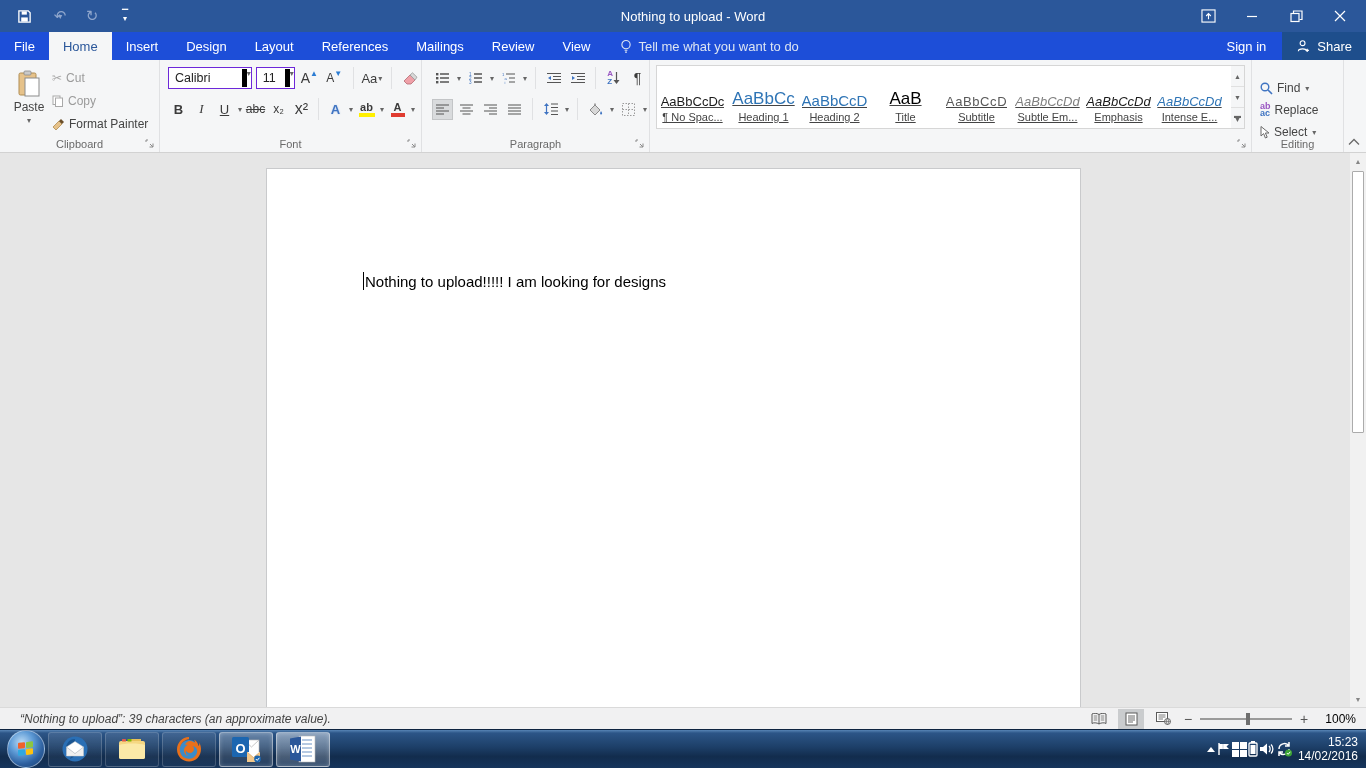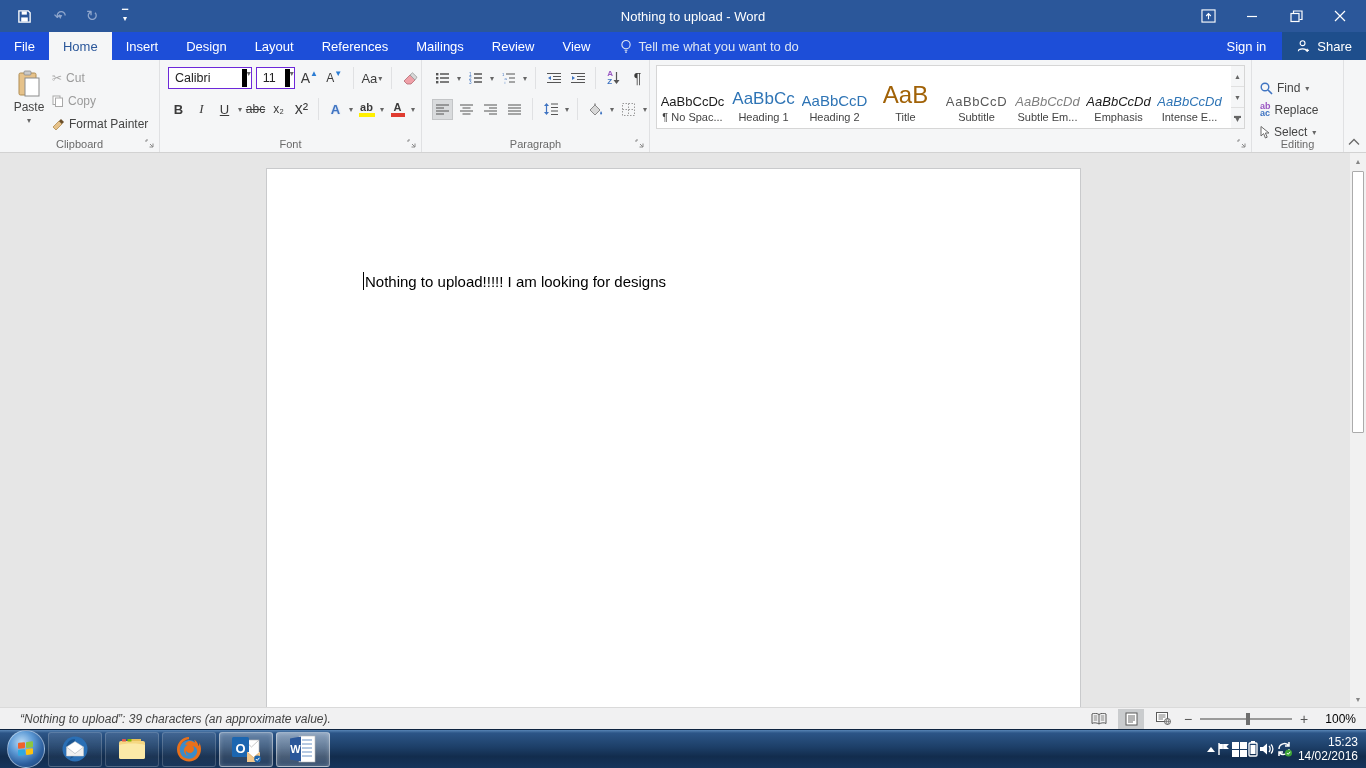--- a/index.html
+++ b/index.html
@@ -58,27 +58,27 @@
   .fc-ic .bar { width:14px; height:4px; background:#E03C31; margin-top:1px; }
   .g-para { width:228px; }
   .prow1 { display:flex; align-items:center; gap:3px; padding:7px 0 0 10px; }
   .prow2 { display:flex; align-items:center; gap:3px; padding:9px 0 0 10px; }
   .ric.sel { background:#D9DBDD; border:1px solid #C3C5C7; }
   .sortAZ { display:inline-flex; flex-direction:column; font-size:8px; line-height:8px; font-weight:bold; }
   .sortAZ .a { color:#9A57C3; } .sortAZ .z { color:#3F74C2; }
   .pil { font-size:14px; color:#3B3B3B; }
   .g-styles { width:602px; }
   .gallery { position:absolute; top:5px; left:6px; width:576px; height:64px; background:#fff; border:1px solid #D6D6D6; display:flex; }
-  .sitem { width:71px; display:flex; flex-direction:column; align-items:center; justify-content:flex-end; padding-bottom:5px; overflow:hidden; }
+  .sitem { width:71px; display:flex; flex-direction:column; align-items:center; justify-content:flex-end; padding-bottom:5px; overflow:hidden;text-decoration:underline; }
   .sprev { height:40px; display:flex; align-items:flex-end; justify-content:center; white-space:nowrap; overflow:hidden; max-width:70px; padding-bottom:2px; }
   .sname { font-size:11px; color:#444; white-space:nowrap; }
   .sp-nospace { font-size:13px; color:#1A1A1A; }
   .sp-h1 { font-size:17px; color:#2E74B5; }
   .sp-h2 { font-size:15px; color:#2E74B5; }
-  .sp-title { font-size:24px; color:#a16207; font-weight:400; }
+  .sp-title { font-size:17px; color:#000000; font-weight:400; }
   .sp-subtitle { font-size:13px; color:#595959; letter-spacing:.6px; }
   .sp-subtle { font-size:13px; color:#7F7F7F; font-style:italic; }
   .sp-emph { font-size:13px; color:#1A1A1A; font-style:italic; }
   .sp-intense { font-size:13px; color:#2E74B5; font-style:italic; }
   .gscroll { position:absolute; top:5px; right:6px; width:14px; height:64px; border:1px solid #D6D6D6; border-left:none; background:#F5F6F7; display:flex; flex-direction:column; }
   .gsb { flex:1; display:flex; align-items:center; justify-content:center; font-size:7px; color:#666; border-bottom:1px solid #E0E0E0; }
   .g-edit { width:92px; }
   .erow { display:flex; align-items:center; gap:4px; font-size:12px; height:20px; padding-left:8px; white-space:nowrap; }
   .ecol { padding-top:18px; display:flex; flex-direction:column; gap:2px; }
   .rr-ab { font-size:9px; font-weight:bold; line-height:7px; display:inline-flex; flex-direction:column; }

